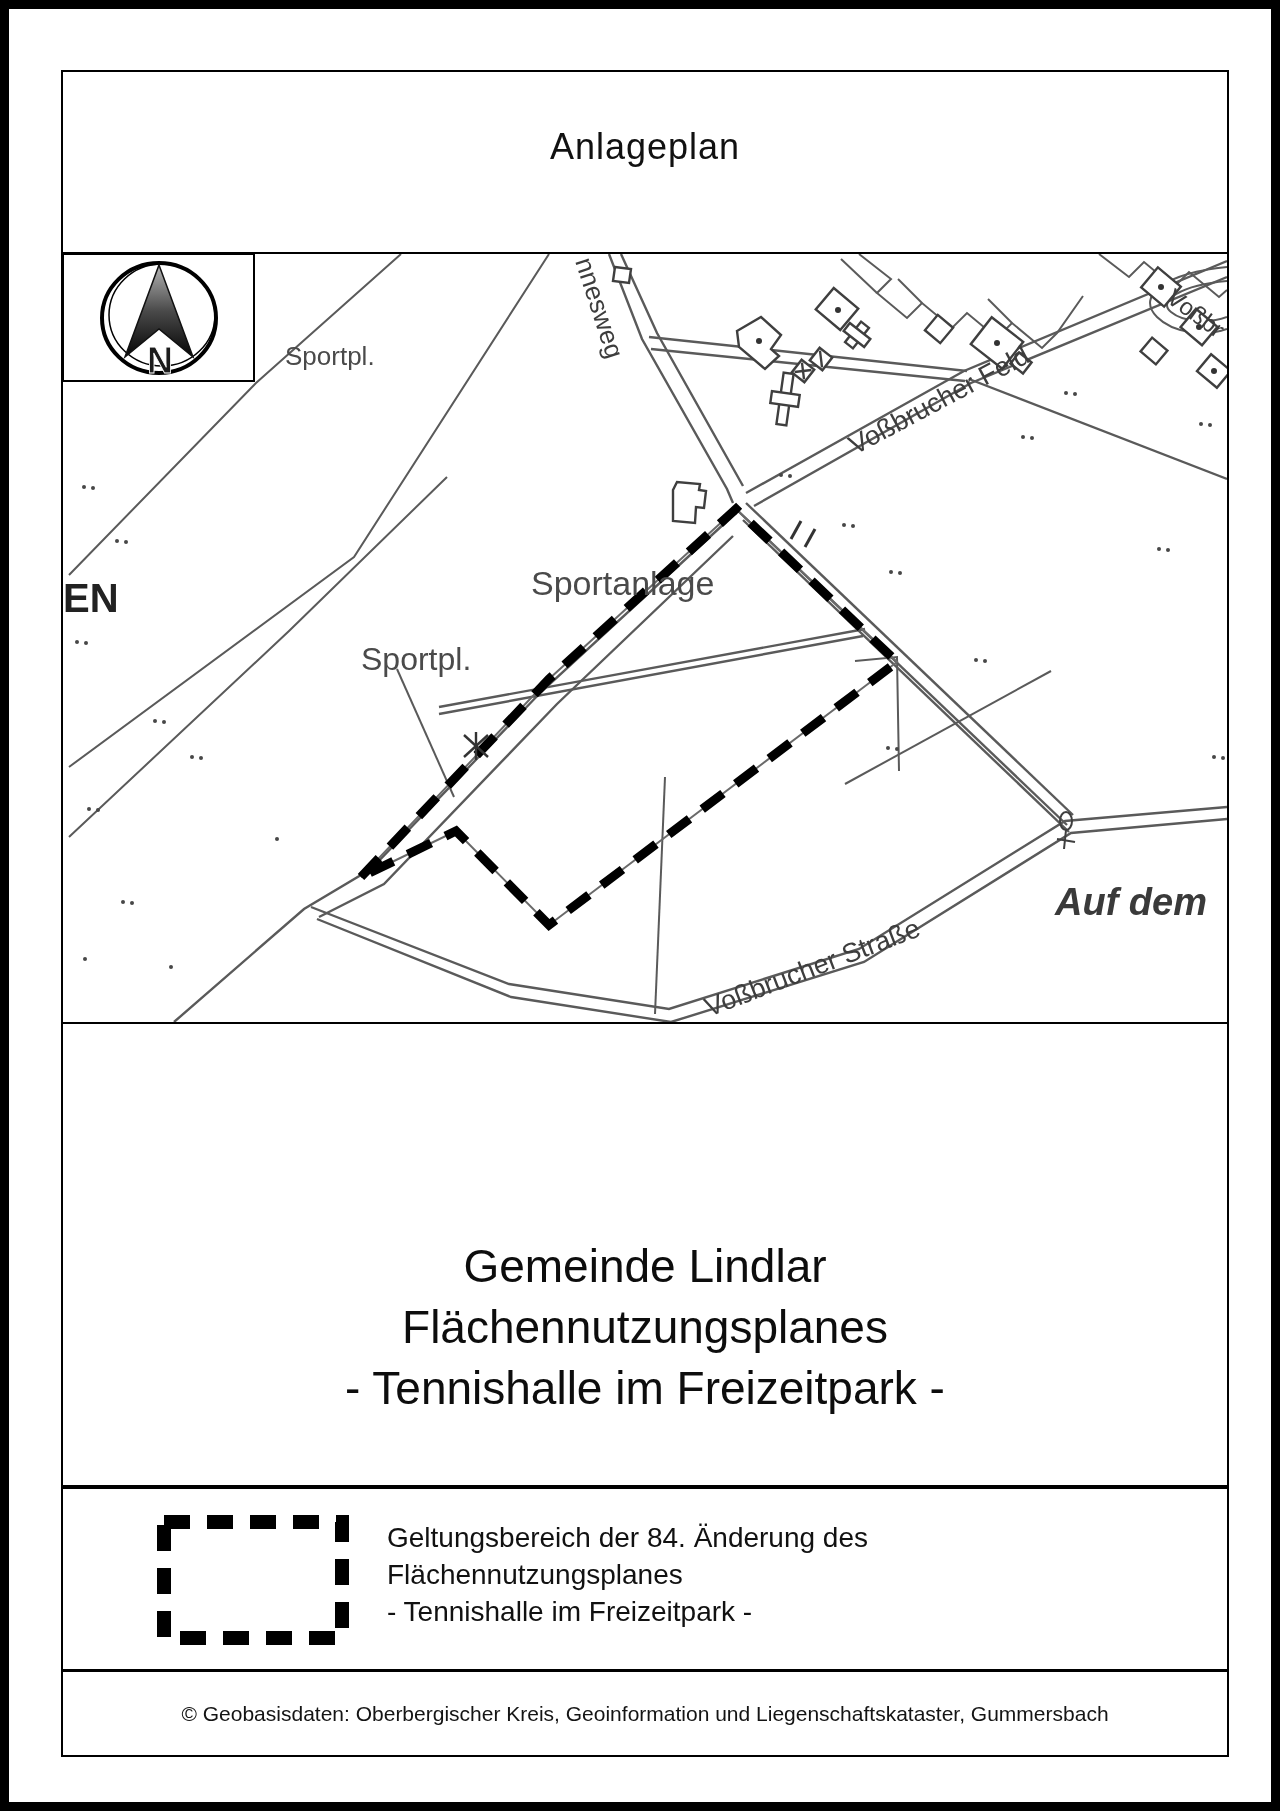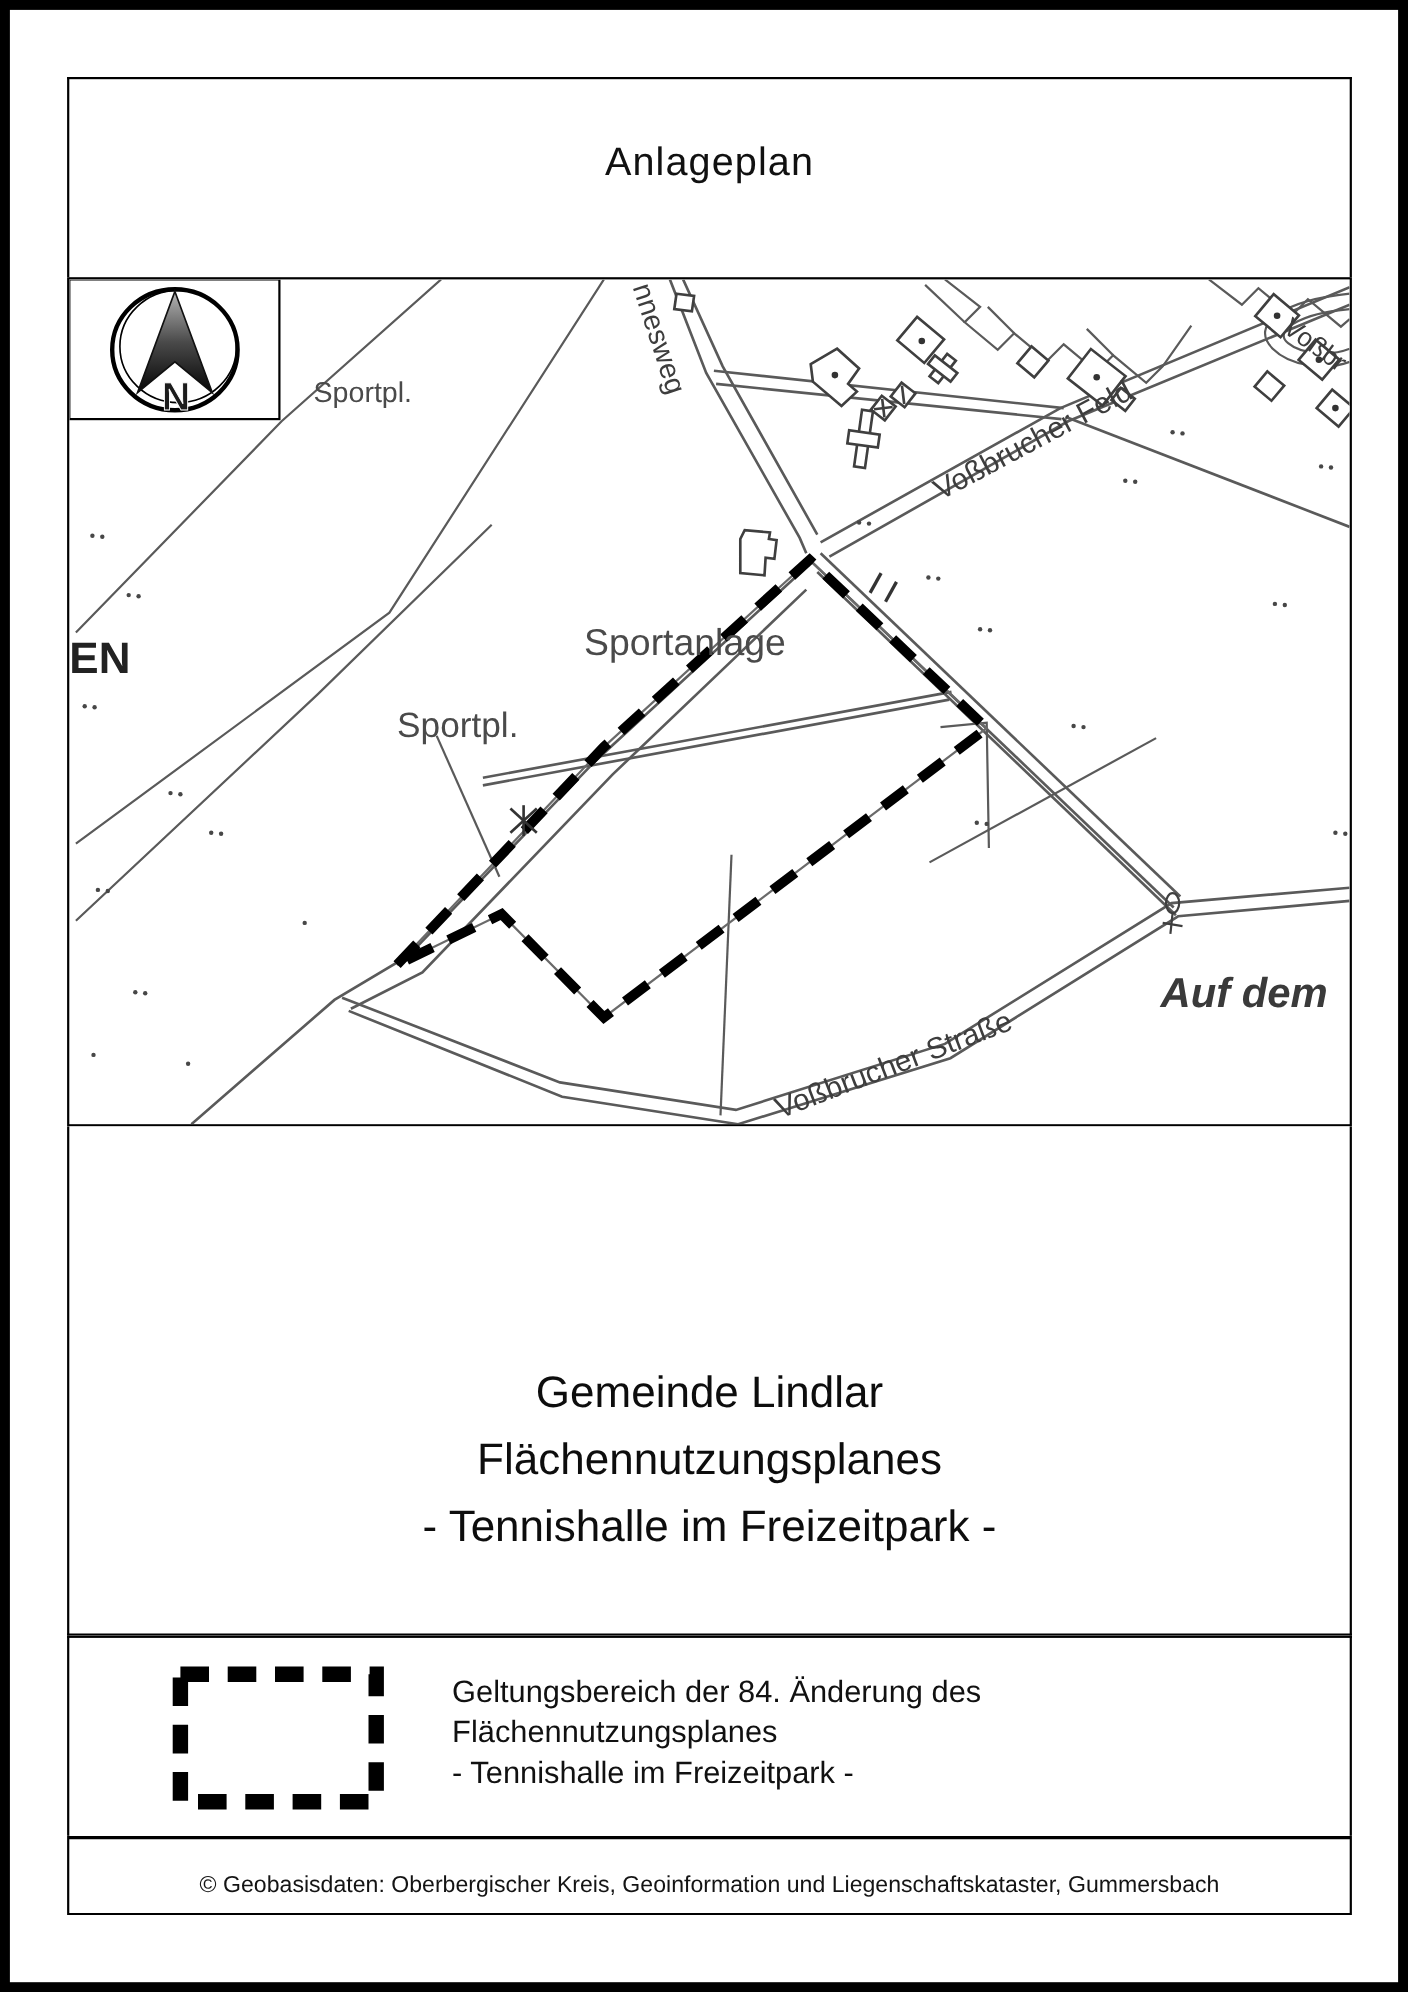--- a/index.html
+++ b/index.html
@@ -4,25 +4,25 @@
 <style>
   html,body{margin:0;padding:0;background:#e8e8e8;}
   #page{position:relative;width:1280px;height:1811px;background:#fff;box-sizing:border-box;
         border:9px solid #000;font-family:"Liberation Sans",sans-serif;overflow:hidden;}
   .frame-section{position:absolute;left:52px;width:1168px;box-sizing:border-box;border:2px solid #000;background:#fff;}
   #title-strip{top:61px;height:182px;border-bottom:none;}
   #title-strip .t{margin-top:54px;text-align:center;font-size:36px;color:#111;letter-spacing:1px;}
   #map-area{top:243px;height:772px;padding:0;overflow:hidden;}
   #map-area svg{display:block;}
   #title-block{top:1015px;height:463px;border-top:none;}
-  #title-block .lines{margin-top:212px;text-align:center;font-size:40px;line-height:61px;color:#0d0d0d;}
+  #title-block .lines{margin-top:212px;text-align:center;font-size:46px;line-height:61px;color:#0d0d0d;}
   #legend-section{top:1478px;height:182px;border-top:2px solid #000;border-bottom:none;}
   #legend-symbol{position:absolute;left:91px;top:25px;}
-  #legend-text{position:absolute;left:324px;top:30px;font-size:28px;line-height:37px;color:#111;margin-left:24px;}
-  #footer-section{top:1660px;height:72px;border-top:3px solid #000;}
+  #legend-text{position:absolute;left:324px;top:30px;font-size:28px;line-height:37px;color:#111;}
+  #footer-section{top:1660px;height:88px;border-top:3px solid #000;}
   #footer-section .c{margin-top:30px;text-align:center;font-size:21px;color:#141414;}
   .maplabel{fill:#4a4a4a;}
   .street{fill:#3d3d3d;}
 </style>
 </head>
 <body>
 
 <div id="page">
 
   <div class="frame-section" id="title-strip">

